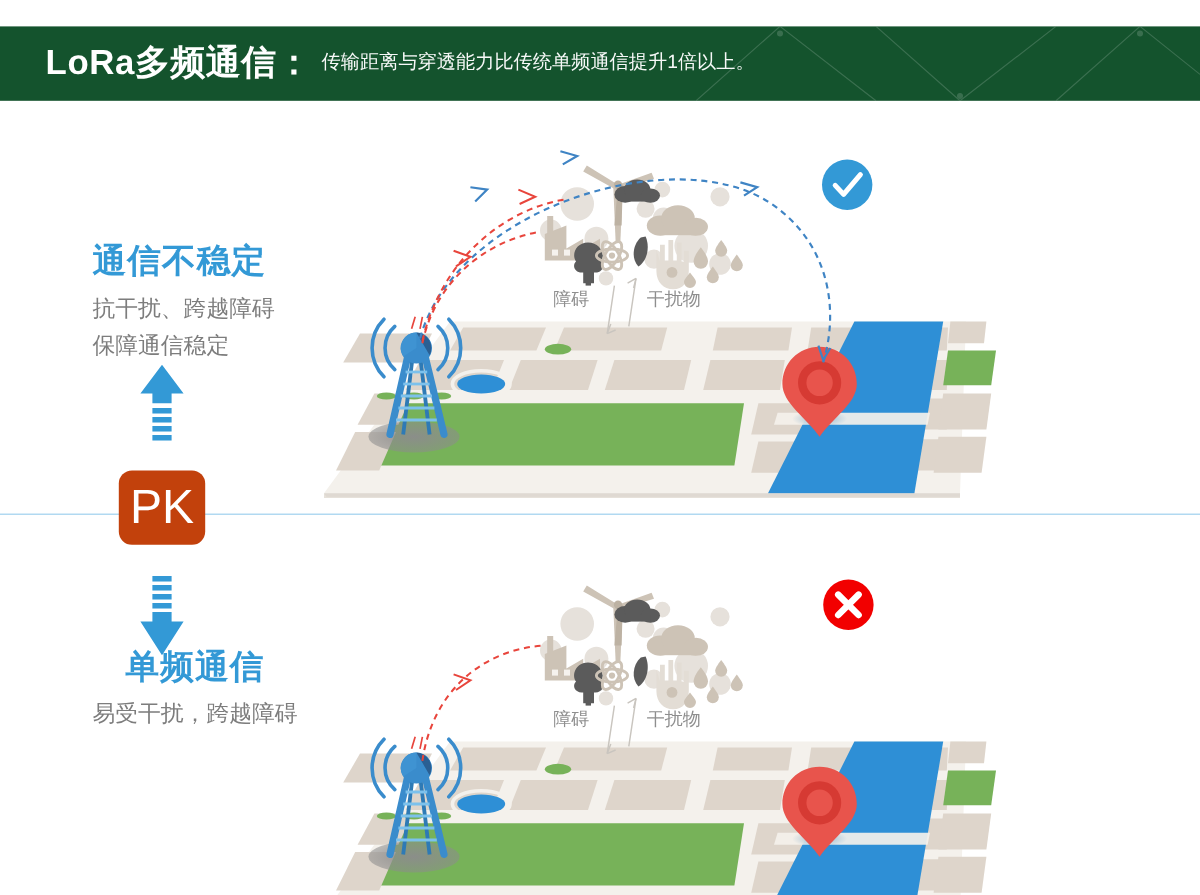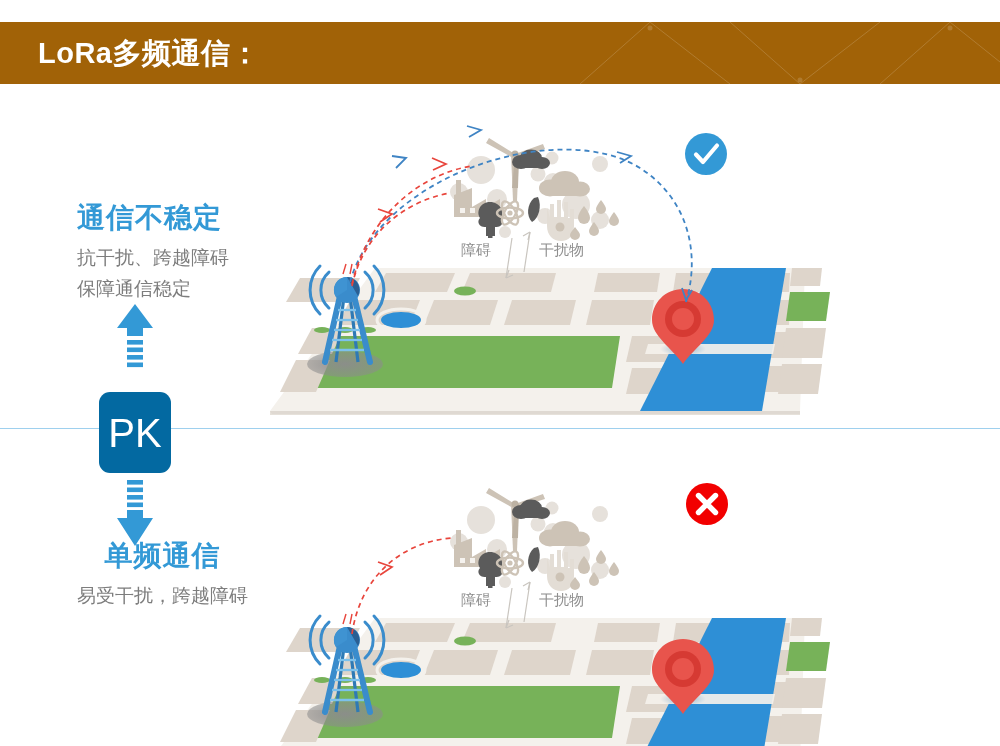--- a/index.html
+++ b/index.html
@@ -6,21 +6,21 @@
   body{
     width:1000px;height:746px;position:relative;overflow:hidden;
     font-family:"Liberation Sans","DejaVu Sans",sans-serif;
     -webkit-font-smoothing:antialiased;
   }
   #stage{position:absolute;left:0;top:0;width:1000px;height:746px;}
 
   
   .header{
     position:absolute;left:0;top:22px;width:1000px;height:62px;
-    background:#a16207;overflow:hidden;
+    background:#14532d;overflow:hidden;
   }
   .header-inner{
     position:absolute;left:38px;top:0;height:62px;
     display:flex;align-items:center;
   }
   .header-title{
     color:#ffffff;font-size:29px;font-weight:bold;letter-spacing:.5px;
     line-height:1;white-space:nowrap;
   }
   .header-sub{
@@ -41,22 +41,22 @@
     color:#3399d6;font-size:28px;font-weight:bold;line-height:1.1;
     letter-spacing:1px;white-space:nowrap;
   }
   .label-desc{
     color:#7d7d7d;font-size:19px;line-height:1.62;margin-top:9px;
     white-space:nowrap;
   }
 
   
   .pk-badge{
-    position:absolute;left:99px;top:392px;width:72px;height:81px;
-    background:#0369a1;border-radius:11px;
+    position:absolute;left:99px;top:392px;width:72px;height:62px;
+    background:#c2410c;border-radius:11px;
     display:flex;align-items:center;justify-content:center;
   }
   .pk-badge span{
     color:#ffffff;font-size:40px;font-weight:normal;letter-spacing:0px;
     line-height:1;font-family:"Liberation Sans","DejaVu Sans",sans-serif;
   }
 
   .arrow-up{position:absolute;left:108px;top:302px;width:54px;height:72px;}
   .arrow-down{position:absolute;left:108px;top:478px;width:54px;height:72px;}
 
@@ -83,20 +83,21 @@
 
   <div class="header">
     <svg class="header-deco" viewBox="0 0 420 62">
       <path d="M0 62 L70 0 L150 62 M150 0 L220 62 L300 0 M300 62 L370 0 L420 40" fill="none" stroke="#ffffff" stroke-width="1"></path>
       <circle cx="70" cy="6" r="2.5" fill="#ffffff"></circle>
       <circle cx="220" cy="58" r="2.5" fill="#ffffff"></circle>
       <circle cx="370" cy="6" r="2.5" fill="#ffffff"></circle>
     </svg>
     <div class="header-inner">
       <div class="header-title">LoRa多频通信：</div>
+      <div class="header-sub">传输距离与穿透能力比传统单频通信提升1倍以上。</div>
     </div>
   </div>
 
   <div class="divider"></div>
 
   <div class="label-block" style="left:77px;top:203px;">
     <div class="label-title">通信不稳定</div>
     <div class="label-desc">
       <div>抗干扰、跨越障碍</div>
       <div>保障通信稳定</div>

